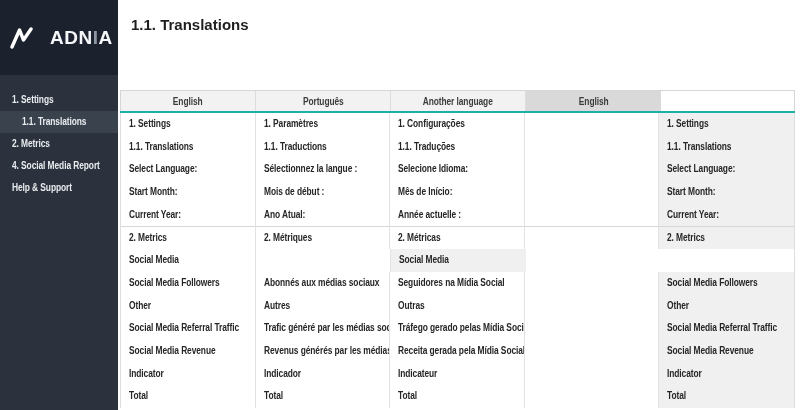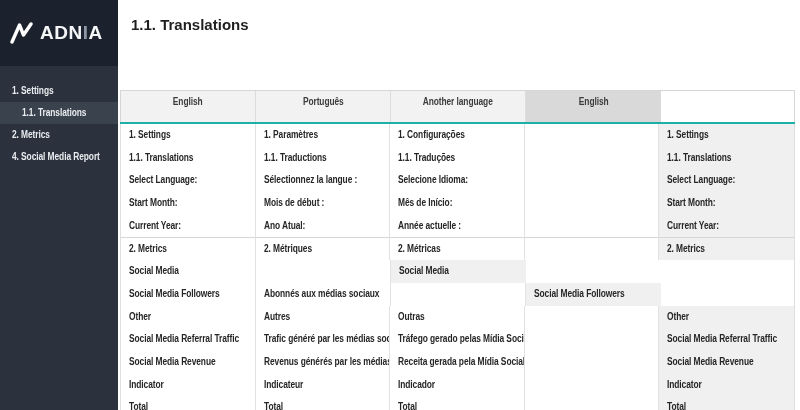--- a/index.html
+++ b/index.html
@@ -1,35 +1,35 @@
 <!DOCTYPE html>
 <html><head>
 <meta charset="utf-8">
 <style>
   html,body{margin:0;padding:0;background:#fff;}
   .app{position:relative;width:800px;height:410px;overflow:hidden;
        font-family:"Liberation Sans",sans-serif;background:#ffffff;}
 
   
   .sidebar{position:absolute;left:0;top:0;width:118px;height:410px;background:#2b323d;}
-  .logo-box{height:66px;background:#1c222d;display:flex;align-items:center;padding-left:10px;}
+  .logo-box{height:75px;background:#1c222d;display:flex;align-items:center;padding-left:10px;gap:10px;}
   .logo-mark{flex:0 0 auto;margin-right:6px;}
   .brand{color:#f4f6f8;font-weight:bold;font-size:19px;letter-spacing:.5px;white-space:nowrap;}
   .brand .dim{color:#8d96a2;}
   .nav{margin-top:14px;}
   .nav-item{height:22px;line-height:22px;padding-left:12px;color:#e9ecef;
             font-size:10px;font-weight:bold;cursor:pointer;white-space:nowrap;overflow:hidden;}
   .nav-item.active{background:#3a424d;padding-left:22px;}
 
   
   .main{position:absolute;left:118px;top:0;right:0;bottom:0;background:#fff;}
   .page-title{position:absolute;left:13px;top:16px;font-size:15px;font-weight:bold;color:#1f1f1f;}
 
   .table{position:absolute;left:2px;top:90px;width:675px;}
-  .thead{display:flex;height:32px;border:1px solid #d6d6d6;border-bottom:none;box-sizing:border-box;}
+  .thead{display:flex;height:21px;border:1px solid #d6d6d6;border-bottom:none;box-sizing:border-box;}
   .th{width:135px;box-sizing:border-box;background:#f2f2f2;border-right:1px solid #dcdcdc;
       text-align:center;line-height:21px;font-size:10px;font-weight:bold;color:#3c3c3c;
       white-space:nowrap;overflow:hidden;}
   .th:last-child{background:#d9d9d9;border-right:none;}
   .teal-bar{height:2px;background:#1db0a8;}
   .tbody{border-left:1px solid #dedede;border-right:1px solid #dedede;box-sizing:border-box;}
   .row{display:flex;height:22.7px;}
   .row.section-start .cell{border-top:1px solid #d6d6d6;}
   .cell{width:135px;box-sizing:border-box;border-right:1px solid #e2e2e2;
         padding-left:8px;font-size:10px;font-weight:bold;color:#262626;
@@ -50,20 +50,21 @@
       <svg class="logo-mark" width="24" height="22" viewBox="0 0 24 22">
         <path d="M2 20 L9.5 3 L13.5 13 L21 2" fill="none" stroke="#ffffff" stroke-width="3.4" stroke-linecap="round" stroke-linejoin="round"></path>
       </svg>
       <div class="brand"><span>ADN</span><span class="dim">I</span><span>A</span></div>
     </div>
     <div class="nav" id="nav">
         <div class="nav-item"><span class="t">1. Settings</span></div>
         <div class="nav-item active"><span class="t">1.1. Translations</span></div>
         <div class="nav-item"><span class="t">2. Metrics</span></div>
         <div class="nav-item"><span class="t">4. Social Media Report</span></div>
+        <div class="nav-item"><span class="t">Help &amp; Support</span></div>
       </div>
   </div>
 
   <div class="main">
     <div class="page-title">1.1. Translations</div>
 
     <div class="table">
       <div class="thead" id="thead">
           <div class="th"><span class="t">English</span></div>
           <div class="th"><span class="t">Português</span></div>
@@ -115,20 +116,21 @@
             <div class="cell"><span class="t">2. Metrics</span></div>
           </div>
           <div class="row">
             <div class="cell"><span class="t">Social Media</span></div>
             <div class="cell"><span class="t"></span></div>
             <div class="cell"><span class="t">Social Media</span></div>
           </div>
           <div class="row">
             <div class="cell"><span class="t">Social Media Followers</span></div>
             <div class="cell"><span class="t">Abonnés aux médias sociaux</span></div>
+            <div class="cell"><span class="t">Seguidores na Mídia Social</span></div>
             <div class="cell"><span class="t"></span></div>
             <div class="cell"><span class="t">Social Media Followers</span></div>
           </div>
           <div class="row">
             <div class="cell"><span class="t">Other</span></div>
             <div class="cell"><span class="t">Autres</span></div>
             <div class="cell"><span class="t">Outras</span></div>
             <div class="cell"><span class="t"></span></div>
             <div class="cell"><span class="t">Other</span></div>
           </div>
@@ -141,22 +143,22 @@
           </div>
           <div class="row">
             <div class="cell"><span class="t">Social Media Revenue</span></div>
             <div class="cell"><span class="t">Revenus générés par les médias sociaux</span></div>
             <div class="cell"><span class="t">Receita gerada pela Mídia Social</span></div>
             <div class="cell"><span class="t"></span></div>
             <div class="cell"><span class="t">Social Media Revenue</span></div>
           </div>
           <div class="row">
             <div class="cell"><span class="t">Indicator</span></div>
+            <div class="cell"><span class="t">Indicador</span></div>
             <div class="cell"><span class="t">Indicateur</span></div>
-            <div class="cell"><span class="t">Indicador</span></div>
             <div class="cell"><span class="t"></span></div>
             <div class="cell"><span class="t">Indicator</span></div>
           </div>
           <div class="row">
             <div class="cell"><span class="t">Total</span></div>
             <div class="cell"><span class="t">Total</span></div>
             <div class="cell"><span class="t">Total</span></div>
             <div class="cell"><span class="t"></span></div>
             <div class="cell"><span class="t">Total</span></div>
           </div>

